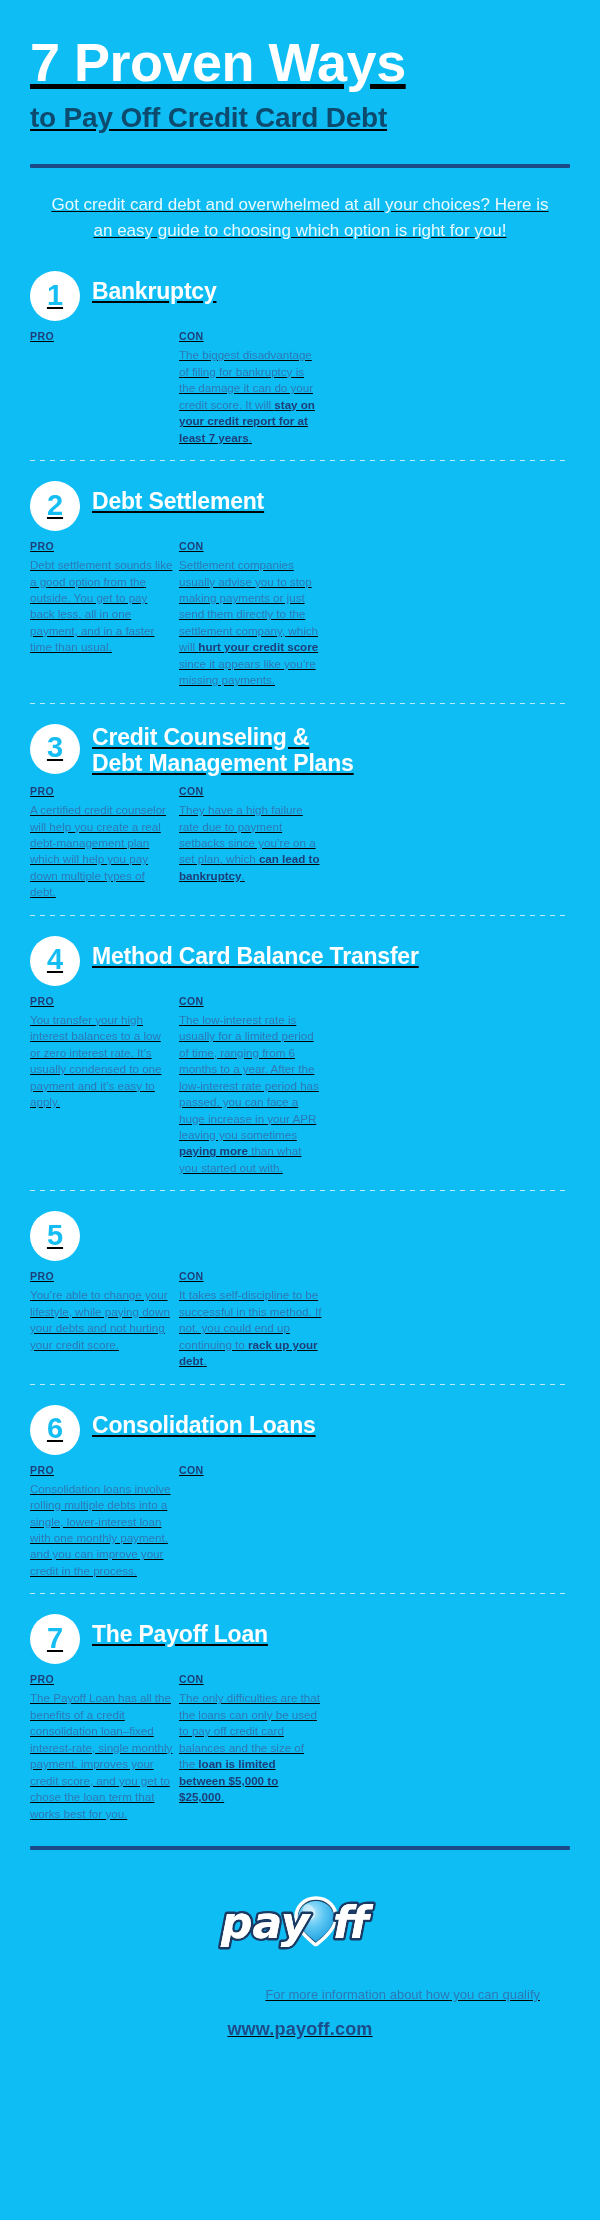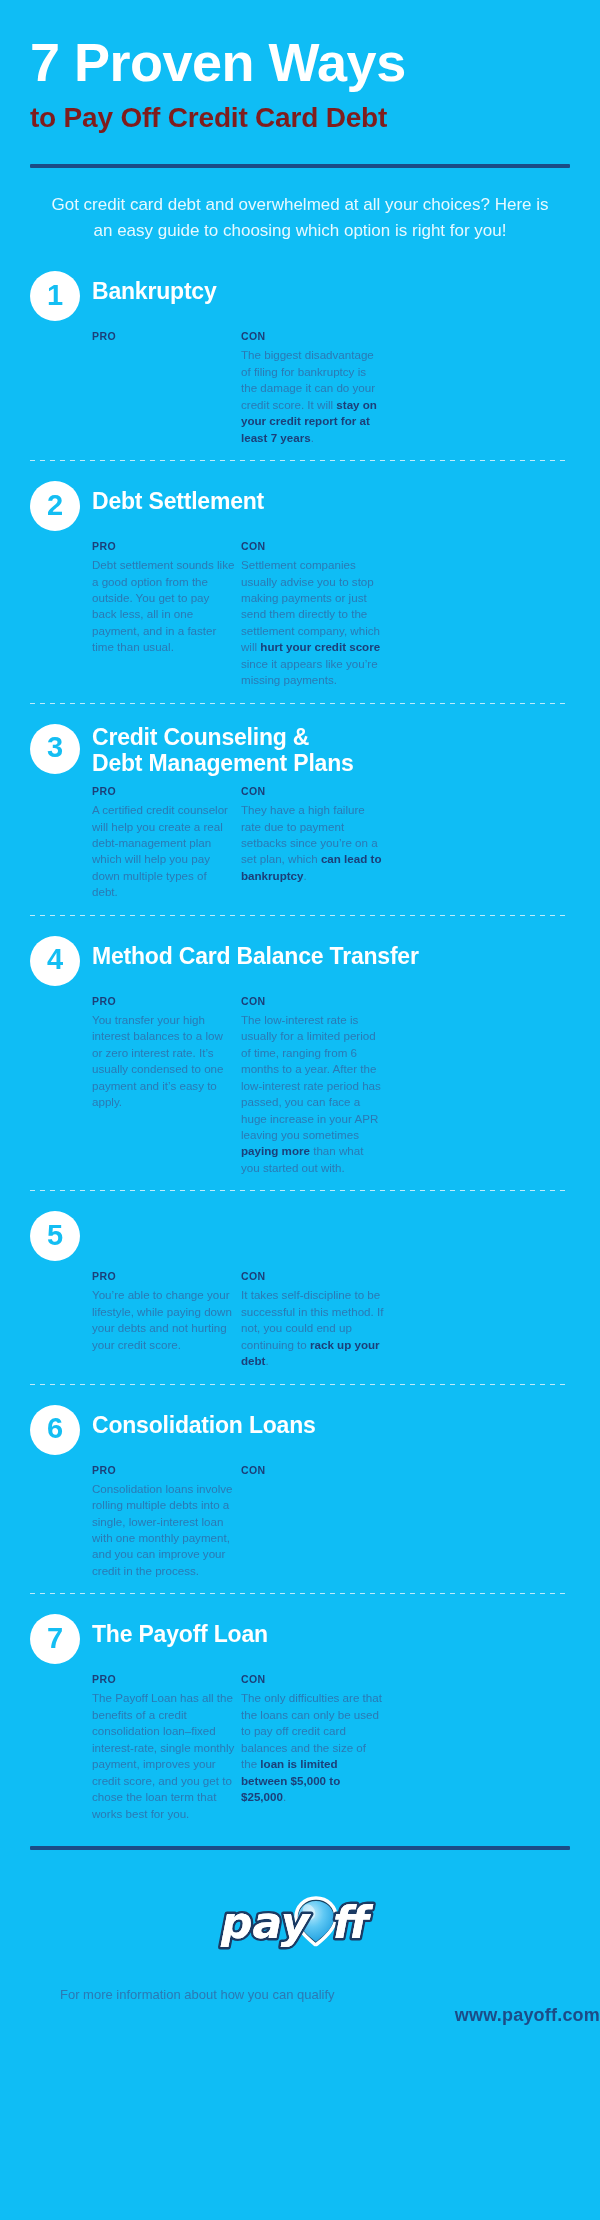--- a/index.html
+++ b/index.html
@@ -5,30 +5,30 @@
 <style>
   html,body{margin:0;padding:0;}
   body{
     width:600px;height:2220px;
     background:#0FBDF5;
     font-family:"Liberation Sans","DejaVu Sans",sans-serif;
     -webkit-font-smoothing:antialiased;
     overflow:hidden;
     position:relative;
   }
-  .page{width:600px;height:2220px;position:relative;box-sizing:border-box;}
+  .page{width:600px;height:2220px;position:relative;box-sizing:border-box;text-decoration:underline;}
 
   
   .header{padding:34px 30px 0 30px;}
   .title-main{
     color:#FFFFFF;font-size:54px;line-height:1.04;font-weight:bold;
     letter-spacing:-0.5px;margin:0;
   }
   .title-sub{
-    color:#7f1d1d;font-size:28px;line-height:1.15;font-weight:bold;
+    color:#0c4a6e;font-size:28px;line-height:1.15;font-weight:bold;
     letter-spacing:-0.2px;margin:12px 0 0 0;
   }
   .hr-navy{
     height:4px;background:#1B4B86;margin:30px 30px 0 30px;border-radius:1px;
   }
   .intro{
     color:#E8F9FF;font-size:17px;line-height:1.5;text-align:center;
     margin:24px 42px 0 42px;
   }
 
@@ -44,21 +44,21 @@
   .badge span{
     color:#14BEF3;font-size:29px;font-weight:bold;line-height:1;
     margin-top:-2px;font-family:"Liberation Sans","DejaVu Sans",sans-serif;
   }
   .sec-title{
     color:#FFFFFF;font-size:23px;font-weight:bold;line-height:1.14;
     margin-left:12px;padding-top:9px;letter-spacing:-0.2px;
   }
   .sec-title.two-line{padding-top:2px;}
 
-  .cols{display:flex;margin-left:62px;margin-top:9px;gap:6px;}
+  .cols{display:flex;margin-top:9px;gap:6px;}
   .col{width:143px;}
   .col-label{
     color:#1C3F79;font-size:10.5px;font-weight:bold;letter-spacing:0.4px;
     margin-bottom:5px;
   }
   .col-body{
     color:#2B79B4;font-size:11.6px;line-height:1.42;
   }
   .col-body b{color:#1C3F79;font-weight:bold;}
 
@@ -68,26 +68,26 @@
     background-size:10px 1px;background-repeat:repeat-x;
   }
   .sec-gap{height:18px;}
 
   
   .footer{padding-top:6px;}
   .hr-navy-foot{height:4px;background:#1B4B86;margin:0 30px;border-radius:1px;}
   .logo-wrap{display:flex;justify-content:center;margin-top:38px;text-align:right;}
   .logo{width:174px;height:72px;display:block;}
   .foot-text{
-    color:#2B79B4;font-size:13px;line-height:1.45;text-align:left;
+    color:#2B79B4;font-size:13px;line-height:1.45;text-align:right;
     margin:26px 60px 0 60px;
   }
   .foot-url{
-    color:#1C4C87;font-size:18px;font-weight:bold;text-align:right;
-    letter-spacing:0.2px;
+    color:#1C4C87;font-size:18px;font-weight:bold;text-align:center;
+    margin-top:14px;letter-spacing:0.2px;
   }
 </style>
 </head>
 <body>
 
 <div class="page">
 
   <div class="header">
     <h1 class="title-main">7 Proven Ways</h1>
     <h2 class="title-sub">to Pay Off Credit Card Debt</h2>

